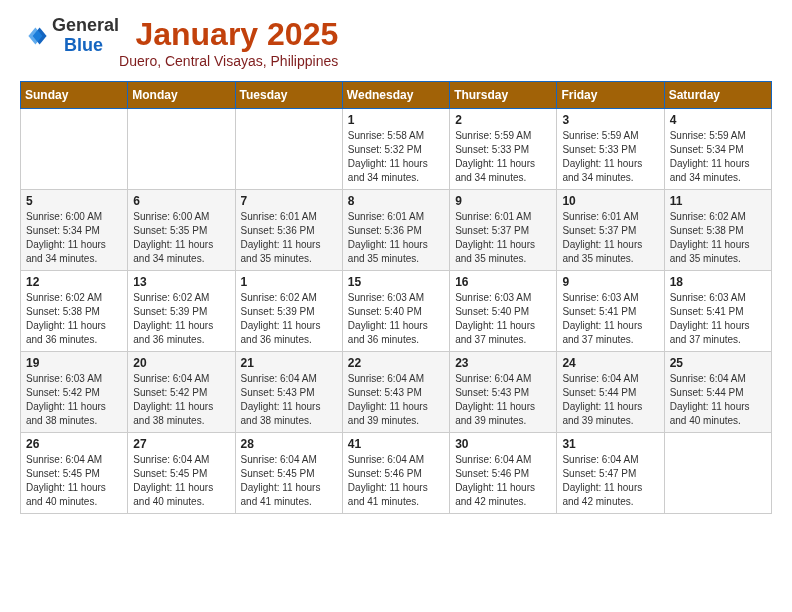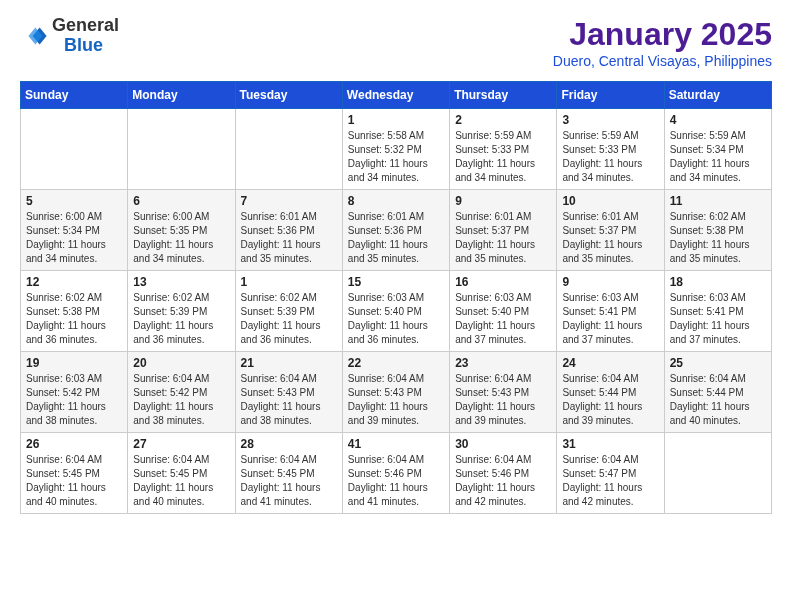--- a/index.html
+++ b/index.html
@@ -8,21 +8,21 @@
       background: #fff;
       width: 792px;
       min-height: 612px;
     }
     .page {
       width: 792px;
       padding: 16px 20px;
     }
     .header {
       display: flex;
-      justify-content: space-between;
+      justify-content: flex-start;
       align-items: flex-start;
       margin-bottom: 12px;
     }
     .logo {
       display: flex;
       align-items: center;
       gap: 4px;
     }
     .logo-text {
       font-size: 18px;
@@ -34,34 +34,33 @@
     .logo-icon {
       width: 28px;
       height: 28px;
     }
     .title-block {
       text-align: right;
     }
     .cal-title {
       font-size: 32px;
       font-weight: bold;
-      color: #4c1d95;
+      color: #c2410c;
     }
     .cal-subtitle {
       font-size: 14px;
-      color: #1d4ed8;
-      margin-left: 36px;
+      color: #7f1d1d;
     }
     .calendar {
       width: 100%;
       border-collapse: collapse;
       font-size: 11px;
     }
     .calendar th {
-      background: #1d4ed8;
+      background: #a16207;
       color: #fff;
       padding: 6px 4px;
       text-align: left;
       font-size: 12px;
       font-weight: bold;
       border: 1px solid #1565c0;
     }
     .calendar td {
       border: 1px solid #ccc;
       vertical-align: top;

